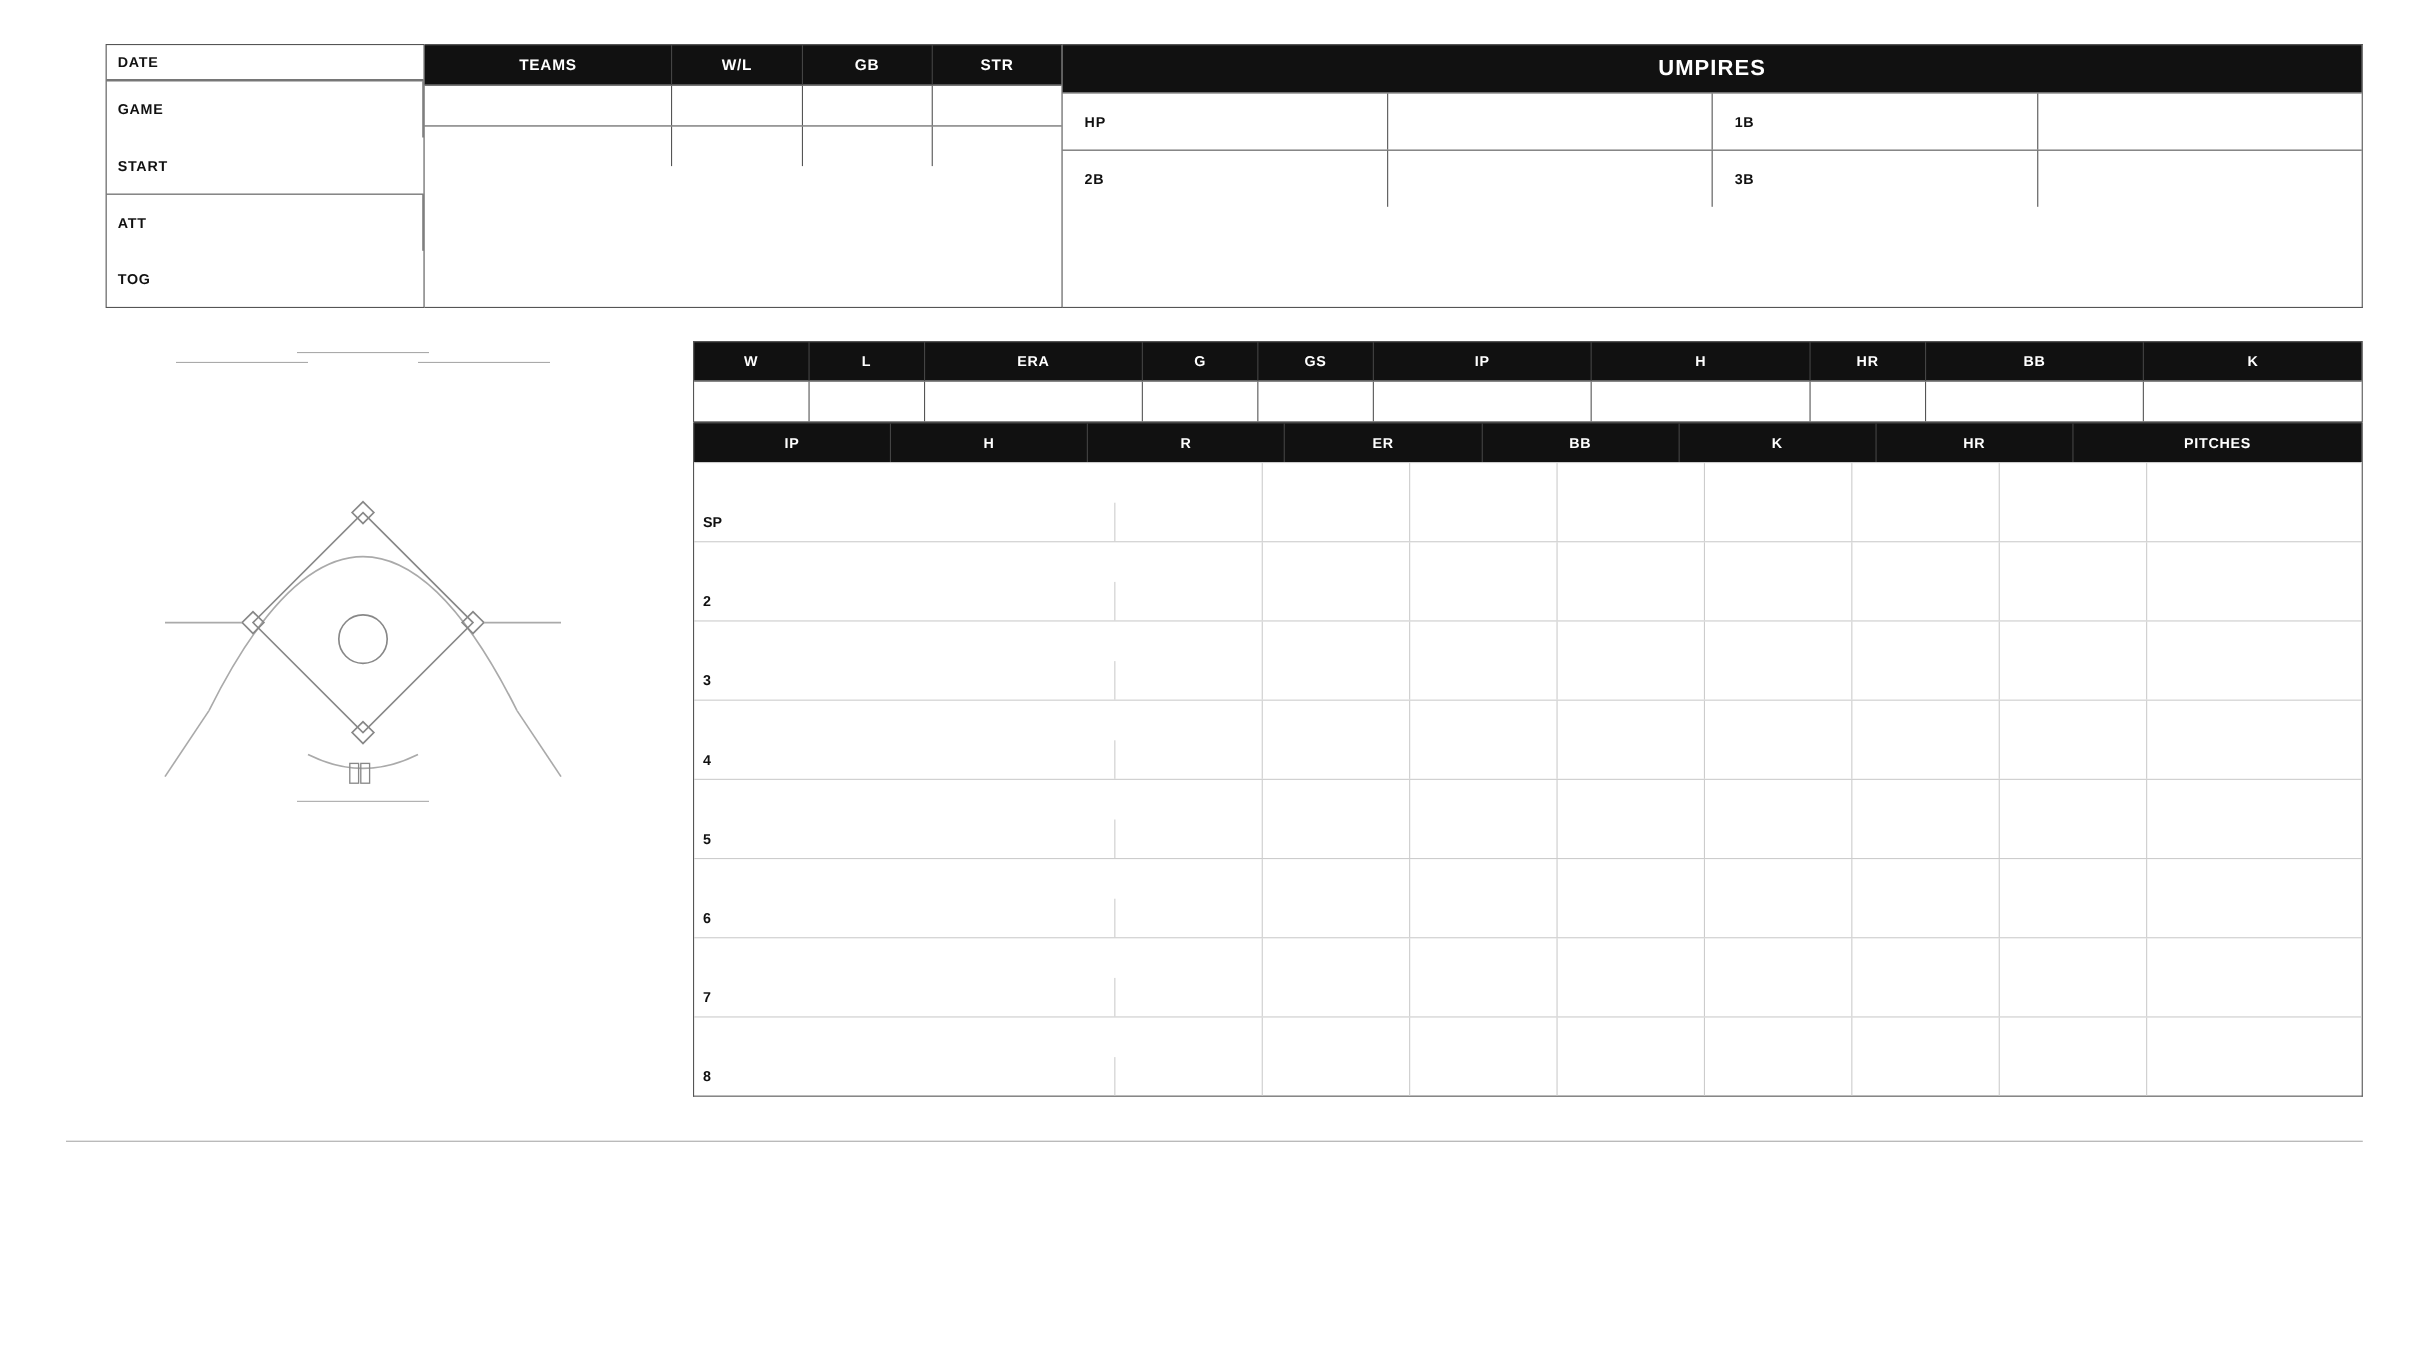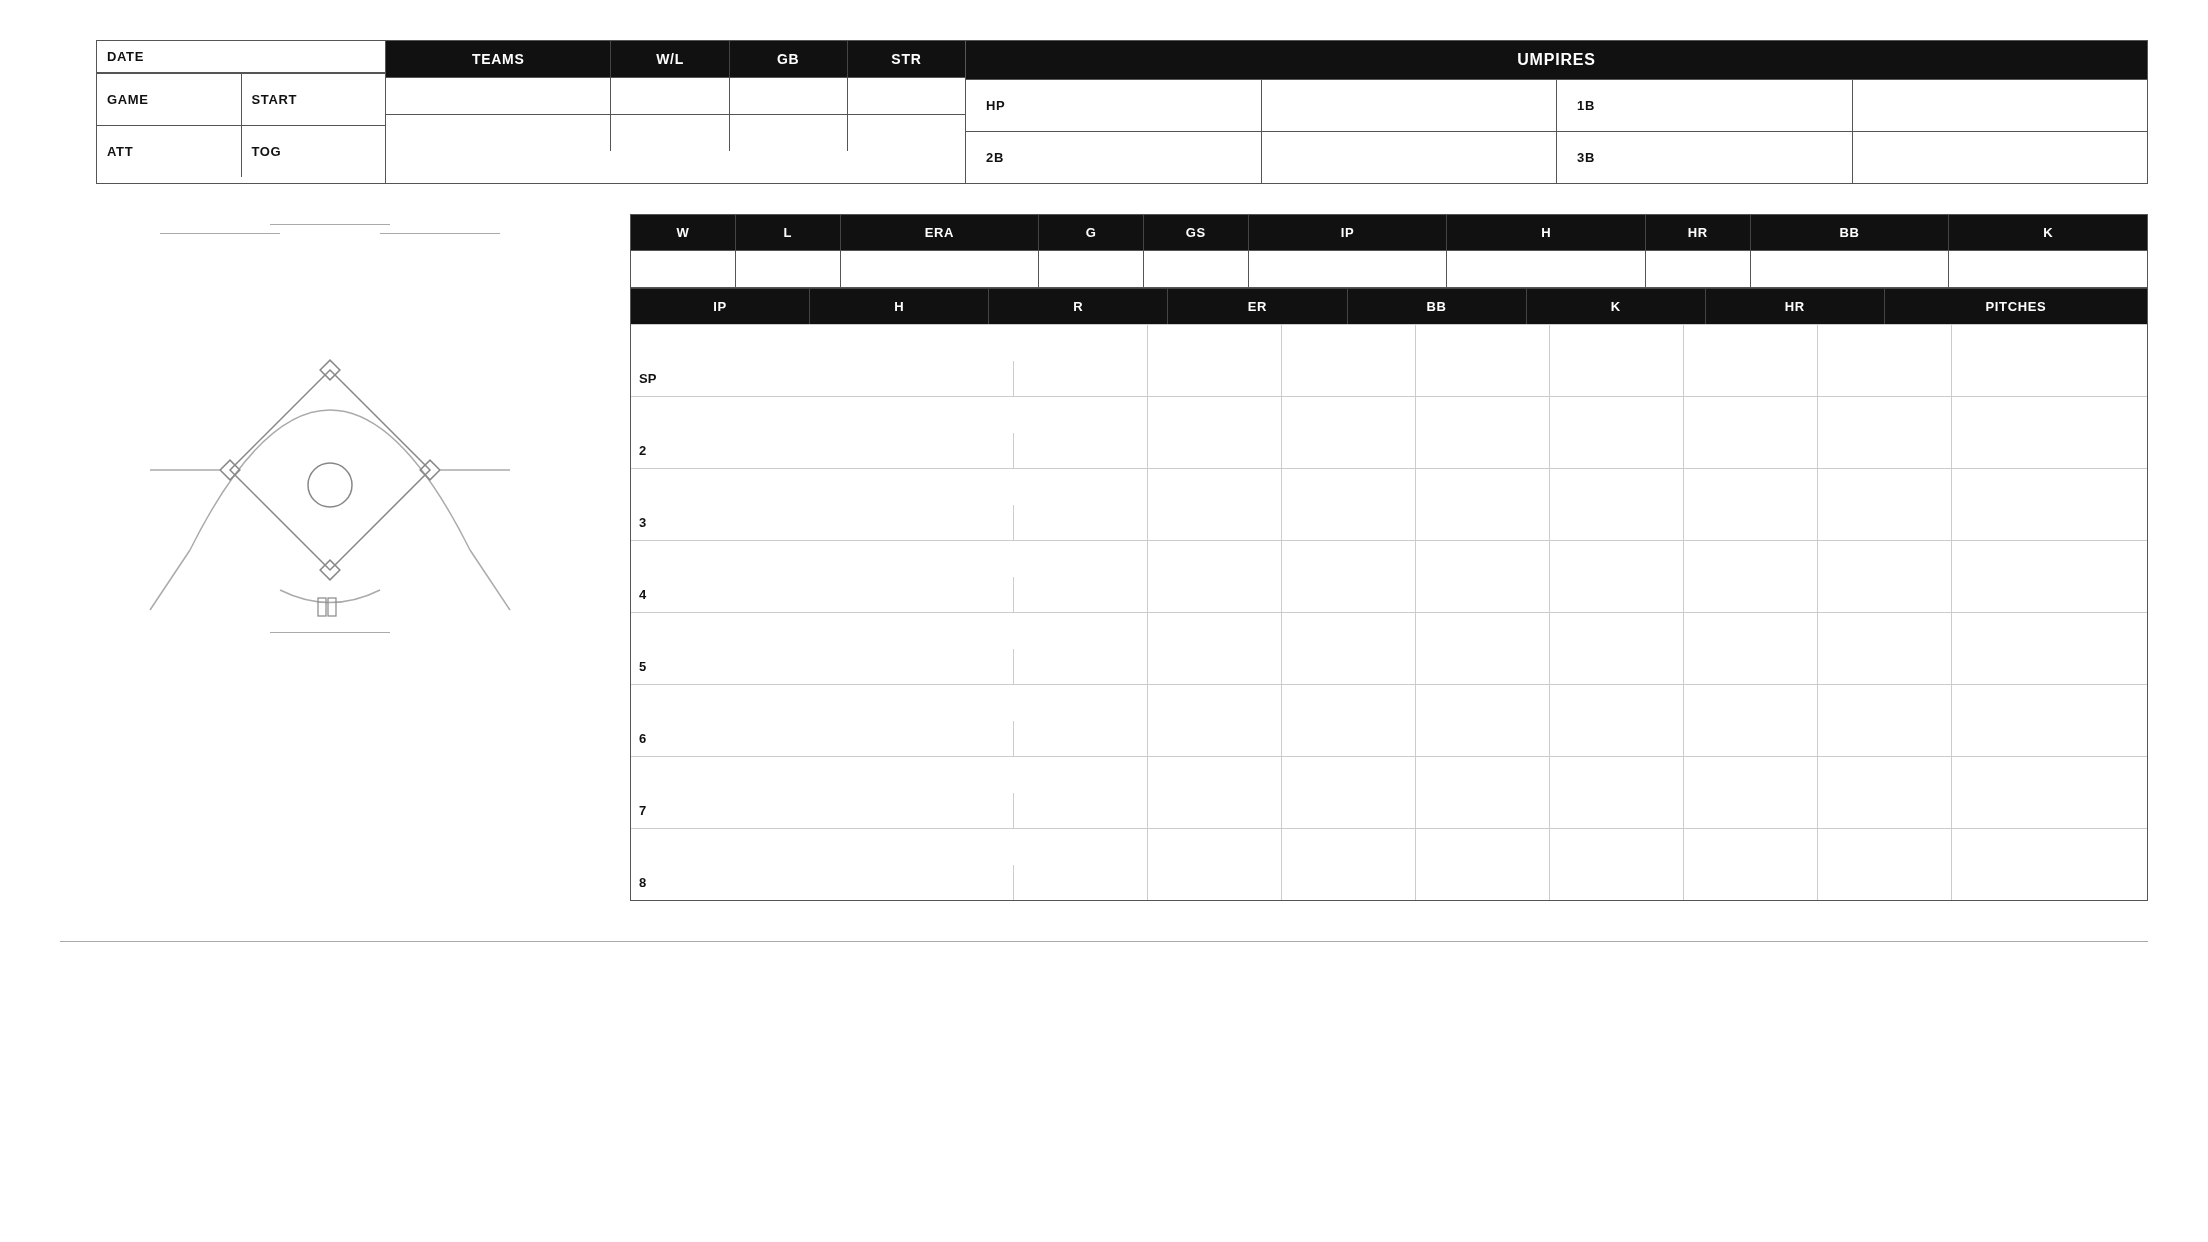--- a/index.html
+++ b/index.html
@@ -27,20 +27,21 @@
 
     
     .info-table {
       border: 1.5px solid #555;
       width: 290px;
       flex-shrink: 0;
     }
     .info-table .row {
       display: flex;
       border-bottom: 1.5px solid #555;
+      flex-direction: column;
     }
     .info-table .row:last-child {
       border-bottom: none;
     }
     .info-table .cell-date {
       width: 100%;
       border-bottom: 1.5px solid #555;
       padding: 8px 10px;
       font-weight: bold;
       letter-spacing: 0.05em;
@@ -105,21 +106,21 @@
     .umpires-table {
       border: 1.5px solid #555;
       border-left: none;
       flex: 1;
     }
     .umpires-table .header-row {
       background: #111;
       color: #fff;
       text-align: center;
       padding: 10px 5px;
-      font-size: 16px;
+      font-size: 20px;
       font-weight: bold;
       letter-spacing: 0.05em;
     }
     .umpires-table .ump-body {
       display: flex;
       flex-direction: column;
     }
     .umpires-table .ump-row {
       display: flex;
       border-top: 1.5px solid #555;

